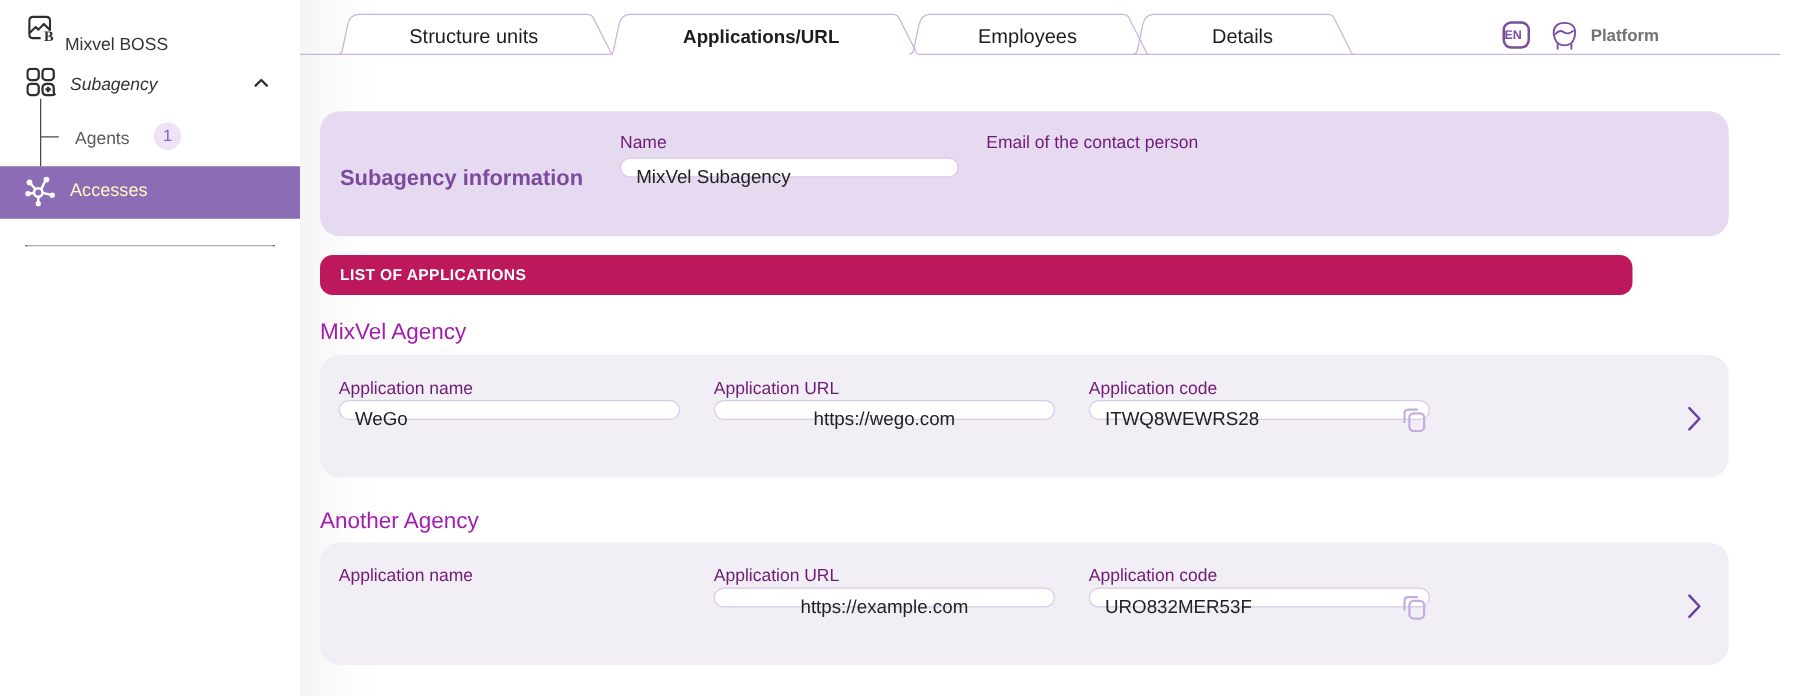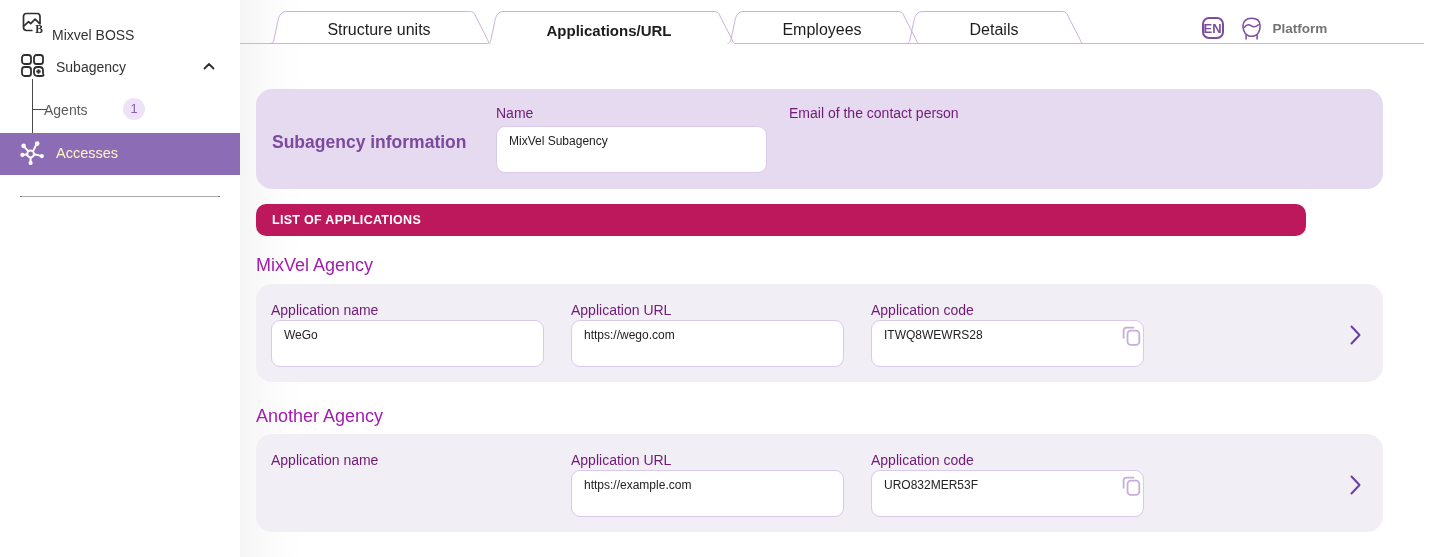--- a/index.html
+++ b/index.html
@@ -6,54 +6,54 @@
 html,body { width:1440px; height:557px; overflow:hidden; background:#fff;
   font-family:"Liberation Sans", sans-serif; }
 
 #main { position:absolute; left:224px; top:0; width:1200px; height:557px; background:#fff; }
 #lshadow { position:absolute; left:0; top:0; width:80px; height:557px;
   background:linear-gradient(to right, rgba(40,35,45,0.062), rgba(40,35,45,0.028) 45%, rgba(40,35,45,0.008) 75%, rgba(40,35,45,0)); z-index:1; }
 #tabs { position:absolute; left:0; top:0; z-index:2; }
 .tabtxt { position:absolute; top:30px; font-size:16px; color:#1d1d1d; transform:translate(-50%,-50%); white-space:nowrap; z-index:3;}
 #hdr-right { position:absolute; left:977.5px; top:0; z-index:3; }
 #enbadge { position:absolute; left:0; top:17px; width:22px; height:22px; border:2px solid #7a4da1; border-radius:7px; color:#7a4da1;
-  font-size:13px; font-weight:bold; text-align:left; line-height:19px; }
+  font-size:10px; font-weight:bold; text-align:left; line-height:19px; }
 #headicon { position:absolute; left:39px; top:16px; }
 #platform { position:absolute; left:71px; top:21px; color:#737373; font-weight:bold; font-size:13.5px; }
 
 #content { position:absolute; left:32px; top:0; width:1127px; height:557px; z-index:2;}
 .label { font-size:14px; color:#701a75; }
-.input { position:absolute; height:47px; background:#fff; border:1px solid #d9c9ea; border-radius:9px;
-  font-size:12px; color:#222; line-height:29px; padding:0 12px; }
+.input { position:absolute; height:16px; background:#fff; border:1px solid #d9c9ea; border-radius:9px;
+  font-size:15px; color:#222; line-height:29px; padding:0 12px; }
 #infobox { position:absolute; left:0; top:89px; width:1127px; height:100px; background:#e6daf0; border-radius:16px; }
 #infobox h2 { position:absolute; left:16px; top:43px; font-size:17.5px; color:#7b4a9e; font-weight:bold; }
 #lb-name { position:absolute; left:240px; top:105px; }
 #in-name { left:240px; top:126px; width:271px; }
 #lb-email { position:absolute; left:533px; top:105px; }
 #in-email { left:533px; top:126px; width:270px; }
 #listbar { position:absolute; left:0; top:204px; width:1050px; height:32px; background:#be185d; border-radius:10px; }
 #listbar span { position:absolute; left:16px; top:9px; font-size:12.5px; font-weight:bold; color:#fff; letter-spacing:0.3px; }
 .agency-h { position:absolute; left:0; font-size:18px; font-weight:normal; color:#a21caf; }
 .card { position:absolute; left:0; width:1127px; height:98px; background:#f1eef5; border-radius:16px; }
 .card .label { position:absolute; top:18px; }
 .card .input { top:36px; width:273px; }
 .chev { position:absolute; left:1094px; top:41px; }
 #h1a { top:255px; }
 #card1 { top:284px; }
 #h2a { top:406px; }
 #card2 { top:434px; }
 .lb1 { left:15px; } .lb2 { left:315px; } .lb3 { left:615px; }
-.in1 { left:15px; } .in2 { left:315px; } .in3 { left:615px; }
+.in1 { left:15px; } .in2 { left:315px;text-align:center; } .in3 { left:615px; }
 .copyic { position:absolute; left:866px; top:42px; }
 
 #sidebar { position:absolute; left:0; top:0; width:240px; height:557px; background:#fff; z-index:5; }
 #sidebar .txt { position:absolute; font-size:14px; color:#333; }
 #t-boss { left:52px; top:15px;margin-top:12px; }
-#t-sub  { left:56px; top:59px; }
-#sidebar #t-agents { left:44px; top:102px; color:#5a5a5a; }
+#t-sub  { left:56px; top:59px;font-style:italic; }
+#sidebar #t-agents { left:60px; top:102px; color:#5a5a5a; }
 #sidebar #t-acc { left:56px; top:12px; color:#fef9c3; font-size:14.5px; }
 #badge1 { position:absolute; left:123px; top:98px; width:22px; height:22px; border-radius:50%;
   background:#ede2f6; color:#8a5fb5; font-size:13px; text-align:center; line-height:22px; }
 #row-acc { position:absolute; left:0; top:133px; width:240px; height:42px; background:#8c6cb4; }
 #treev { position:absolute; left:32px; top:79px; width:1.3px; height:54px; background:#484848; }
 #treeh { position:absolute; left:32px; top:109px; width:15px; height:1.3px; background:#484848; }
 #sb-div { position:absolute; left:20px; top:196px; width:200px; height:1px; background:#ababab; border-left:2px solid #707070; border-right:2px solid #707070; }
 .sb-icon { position:absolute; }
 </style>
 </head>

